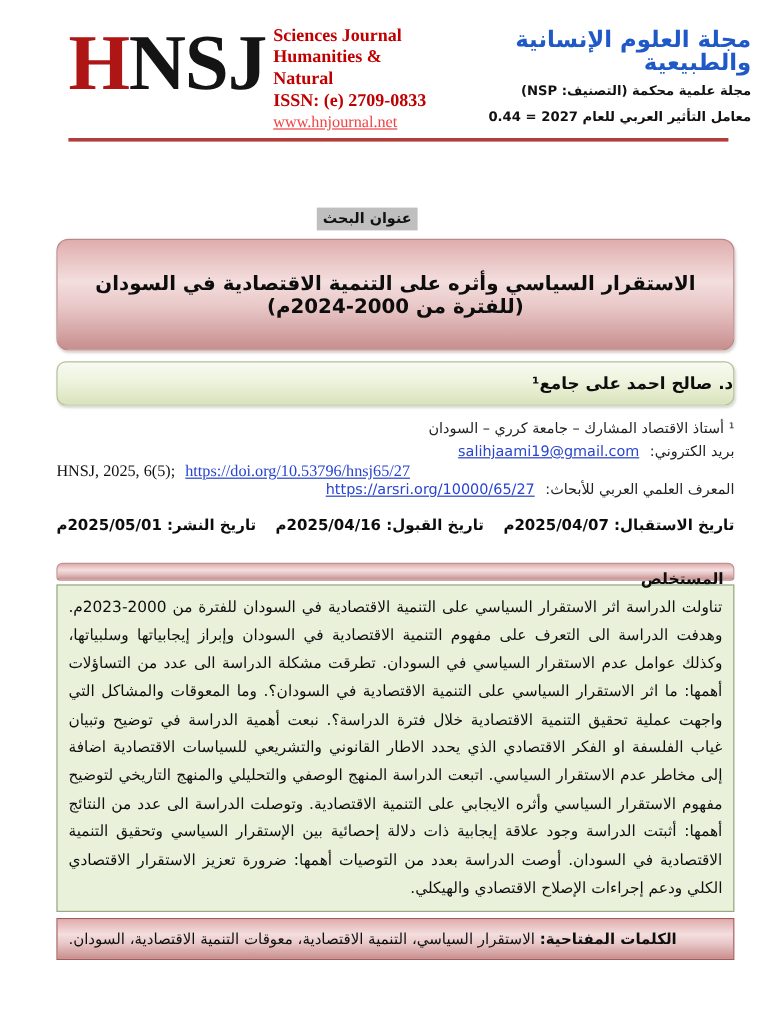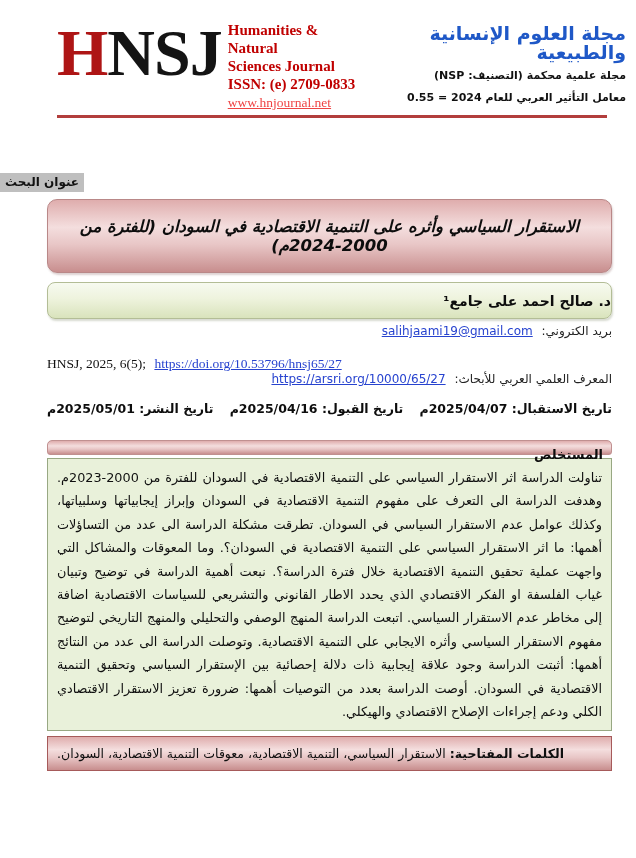--- a/index.html
+++ b/index.html
@@ -14,39 +14,39 @@
   .en-block{margin-left:6px;margin-top:3px;font-family:"Liberation Serif","DejaVu Serif",serif;}
   .en-name,.en-issn{color:#c00000;font-weight:700;font-size:15px;line-height:18px;}
   .en-site{display:inline-block;color:#ef4444;font-size:13.5px;line-height:17px;text-decoration:underline;cursor:pointer;}
   .ar-block{margin-left:auto;text-align:right;padding-top:6px;}
   .ar-name{color:#1f58c7;font-weight:700;font-size:19px;line-height:19px;}
   .ar-sub{color:#111;font-weight:700;font-size:11px;margin-top:7px;}
   .ar-if{color:#111;font-weight:700;font-size:11px;margin-top:9px;}
   .red-rule{height:3px;background:#b23e3c;margin:4px 29px 0 57px;}
 
   
-  .label-row{margin:53px 24px 0 0;text-align:left;}
+  .label-row{margin:53px 24px 0 0;text-align:center;}
   .title-label{display:inline-block;background:#bfbfbf;color:#111;font-weight:700;font-size:12px;padding:2px 5px 3px 5px;}
 
   
   .pink-grad{background:linear-gradient(to bottom,#dfadad 0%,#f4dede 38%,#e8c6c6 62%,#c88e8e 100%);}
-  .title-bar{margin:7px 24px 0 47px;height:74px;border:1px solid #b98888;border-radius:10px;
+  .title-bar{margin:7px 24px 0 47px;height:93px;border:1px solid #b98888;border-radius:10px;
              display:flex;align-items:center;justify-content:center;text-align:center;
              font-weight:700;font-size:16.5px;color:#0d0d0d;padding:0 14px;box-sizing:border-box;
-             box-shadow:1px 2px 2px rgba(120,70,70,.25);font-style:italic;}
+             box-shadow:1px 2px 2px rgba(120,70,70,.25);}
   .author-bar{margin:9px 24px 0 47px;height:35px;border:1px solid #b3bd96;border-radius:8px;
               background:linear-gradient(to bottom,#f7faf0 0%,#eef3dd 45%,#d9e3bc 100%);
               display:flex;align-items:center;justify-content:flex-start;
               font-weight:700;font-size:14px;color:#0d0d0d;
               box-shadow:1px 2px 2px rgba(100,110,70,.25);}
 
   
   .affil{margin:12px 24px 0 47px;text-align:right;font-size:12px;color:#222;}
   .email-line{margin:5px 24px 0 47px;text-align:right;font-size:12px;color:#222;}
-  .cite-line{margin:18px 24px 0 47px;text-align:left;font-family:"Liberation Serif","DejaVu Serif",serif;font-size:13.5px;color:#111;}
+  .cite-line{margin:2px 24px 0 47px;text-align:left;font-family:"Liberation Serif","DejaVu Serif",serif;font-size:13.5px;color:#111;}
   .arsri-line{margin:0 24px 0 47px;text-align:right;font-size:12px;color:#222;}
   .link{color:#2743cf;text-decoration:underline;cursor:pointer;}
   .cite-line .link{margin-left:5px;}
   .email-line .link,.arsri-line .link{margin-right:5px;direction:ltr;unicode-bidi:embed;}
   .dates-row{margin:15px 24px 0 47px;display:flex;justify-content:space-between;
              font-weight:700;font-size:12.5px;color:#0d0d0d;}
 
   
   .abstract-head{margin:24px 24px 0 47px;height:15px;line-height:27px;border:1px solid #c09090;border-radius:5px 5px 3px 3px;
                  font-weight:700;font-size:13px;color:#0d0d0d;text-align:right;padding:0 8px;box-sizing:border-box;}
@@ -60,46 +60,47 @@
   .kw-label{font-weight:700;margin-left:4px;}
 </style>
 </head>
 <body>
 
 <div class="page">
 
   <header class="masthead">
     <div class="logo"><span class="logo-h">H</span><span class="logo-rest">NSJ</span></div>
     <div class="en-block">
+      <div class="en-name">Sciences Journal</div>
       <div class="en-name">Humanities &amp; Natural</div>
-      <div class="en-name">Sciences Journal</div>
       <div class="en-issn">ISSN: (e) 2709-0833</div>
       <a class="en-site">www.hnjournal.net</a>
     </div>
     <div class="ar-block" dir="rtl">
       <div class="ar-name">مجلة العلوم الإنسانية والطبيعية</div>
       <div class="ar-sub">مجلة علمية محكمة (التصنيف: NSP)</div>
-      <div class="ar-if">معامل التأثير العربي للعام 2024 = 0.55</div>
+      <div class="ar-if">معامل التأثير العربي للعام 2027 = 0.44</div>
     </div>
   </header>
 
   <div class="red-rule"></div>
 
   <div class="label-row">
     <span class="title-label">عنوان البحث</span>
   </div>
 
   <div class="title-bar pink-grad" dir="rtl">
     <span>الاستقرار السياسي وأثره على التنمية الاقتصادية في السودان (للفترة من 2000-2024م)</span>
   </div>
 
   <div class="author-bar" dir="rtl">
     <span>د. صالح احمد على جامع¹</span>
   </div>
 
+  <div class="affil" dir="rtl">¹ أستاذ الاقتصاد المشارك – جامعة كرري – السودان</div>
 
   <div class="email-line" dir="rtl">
     <span class="lbl">بريد الكتروني:</span>
     <a class="link">salihjaami19@gmail.com</a>
   </div>
 
   <div class="cite-line" dir="ltr">
     <span>HNSJ, 2025, 6(5);</span>
     <a class="link">https://doi.org/10.53796/hnsj65/27</a>
   </div>

